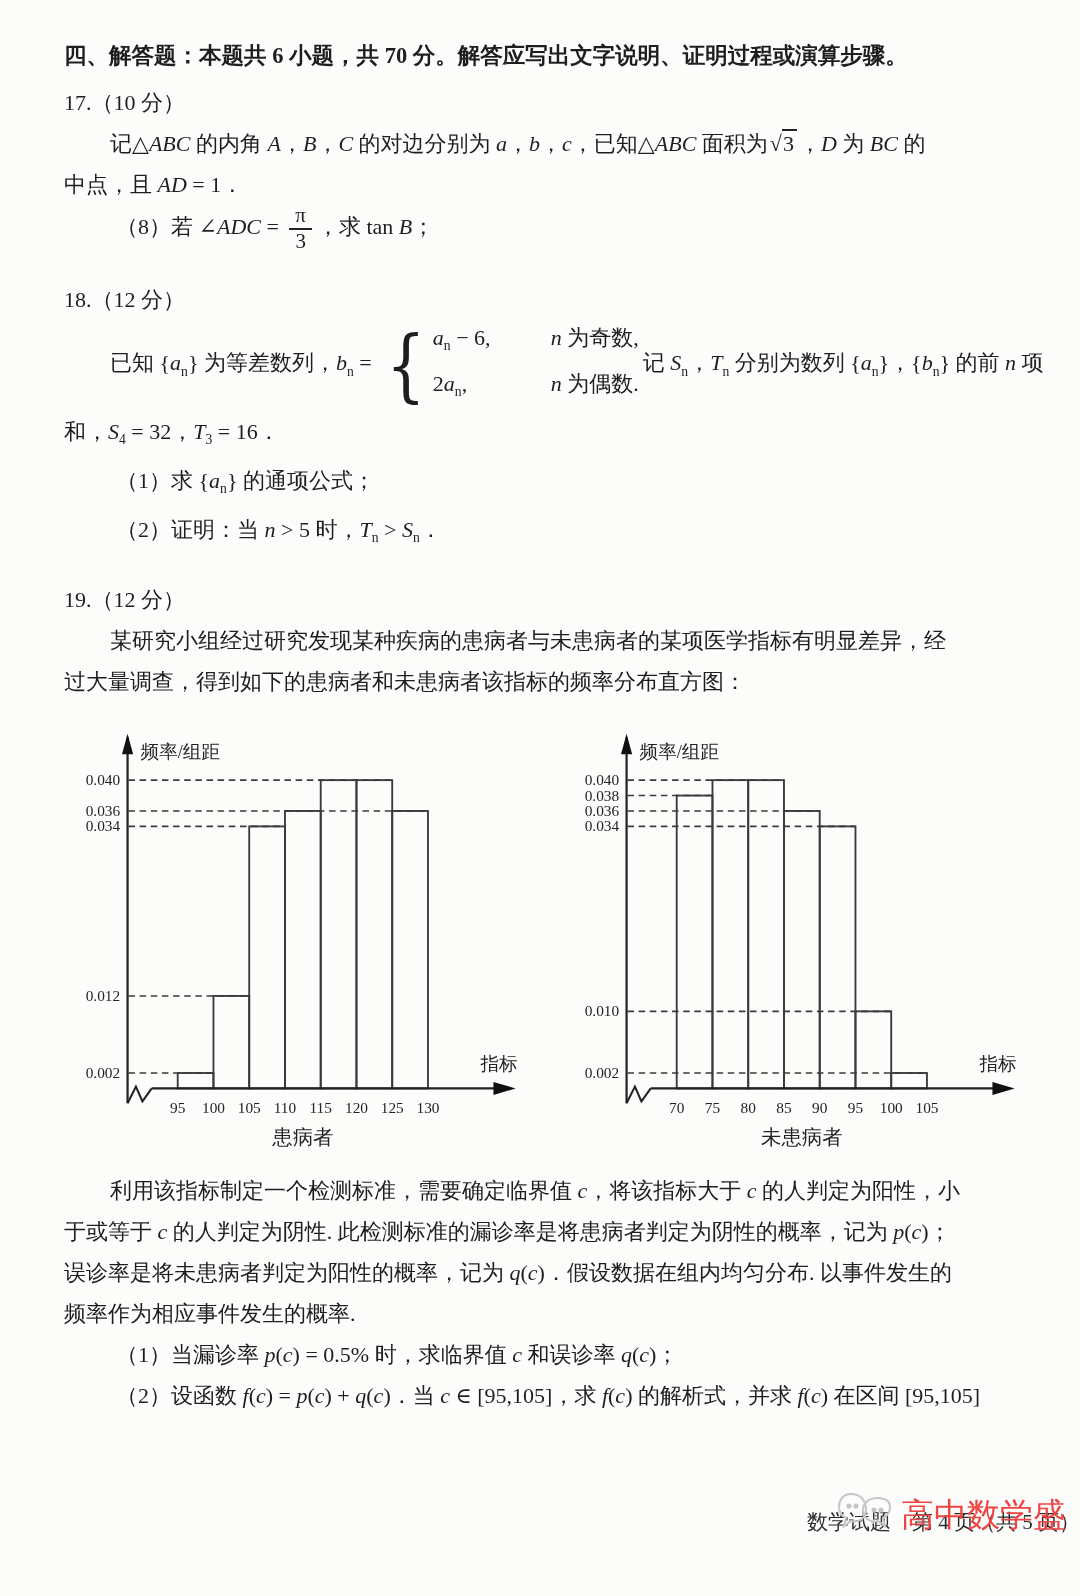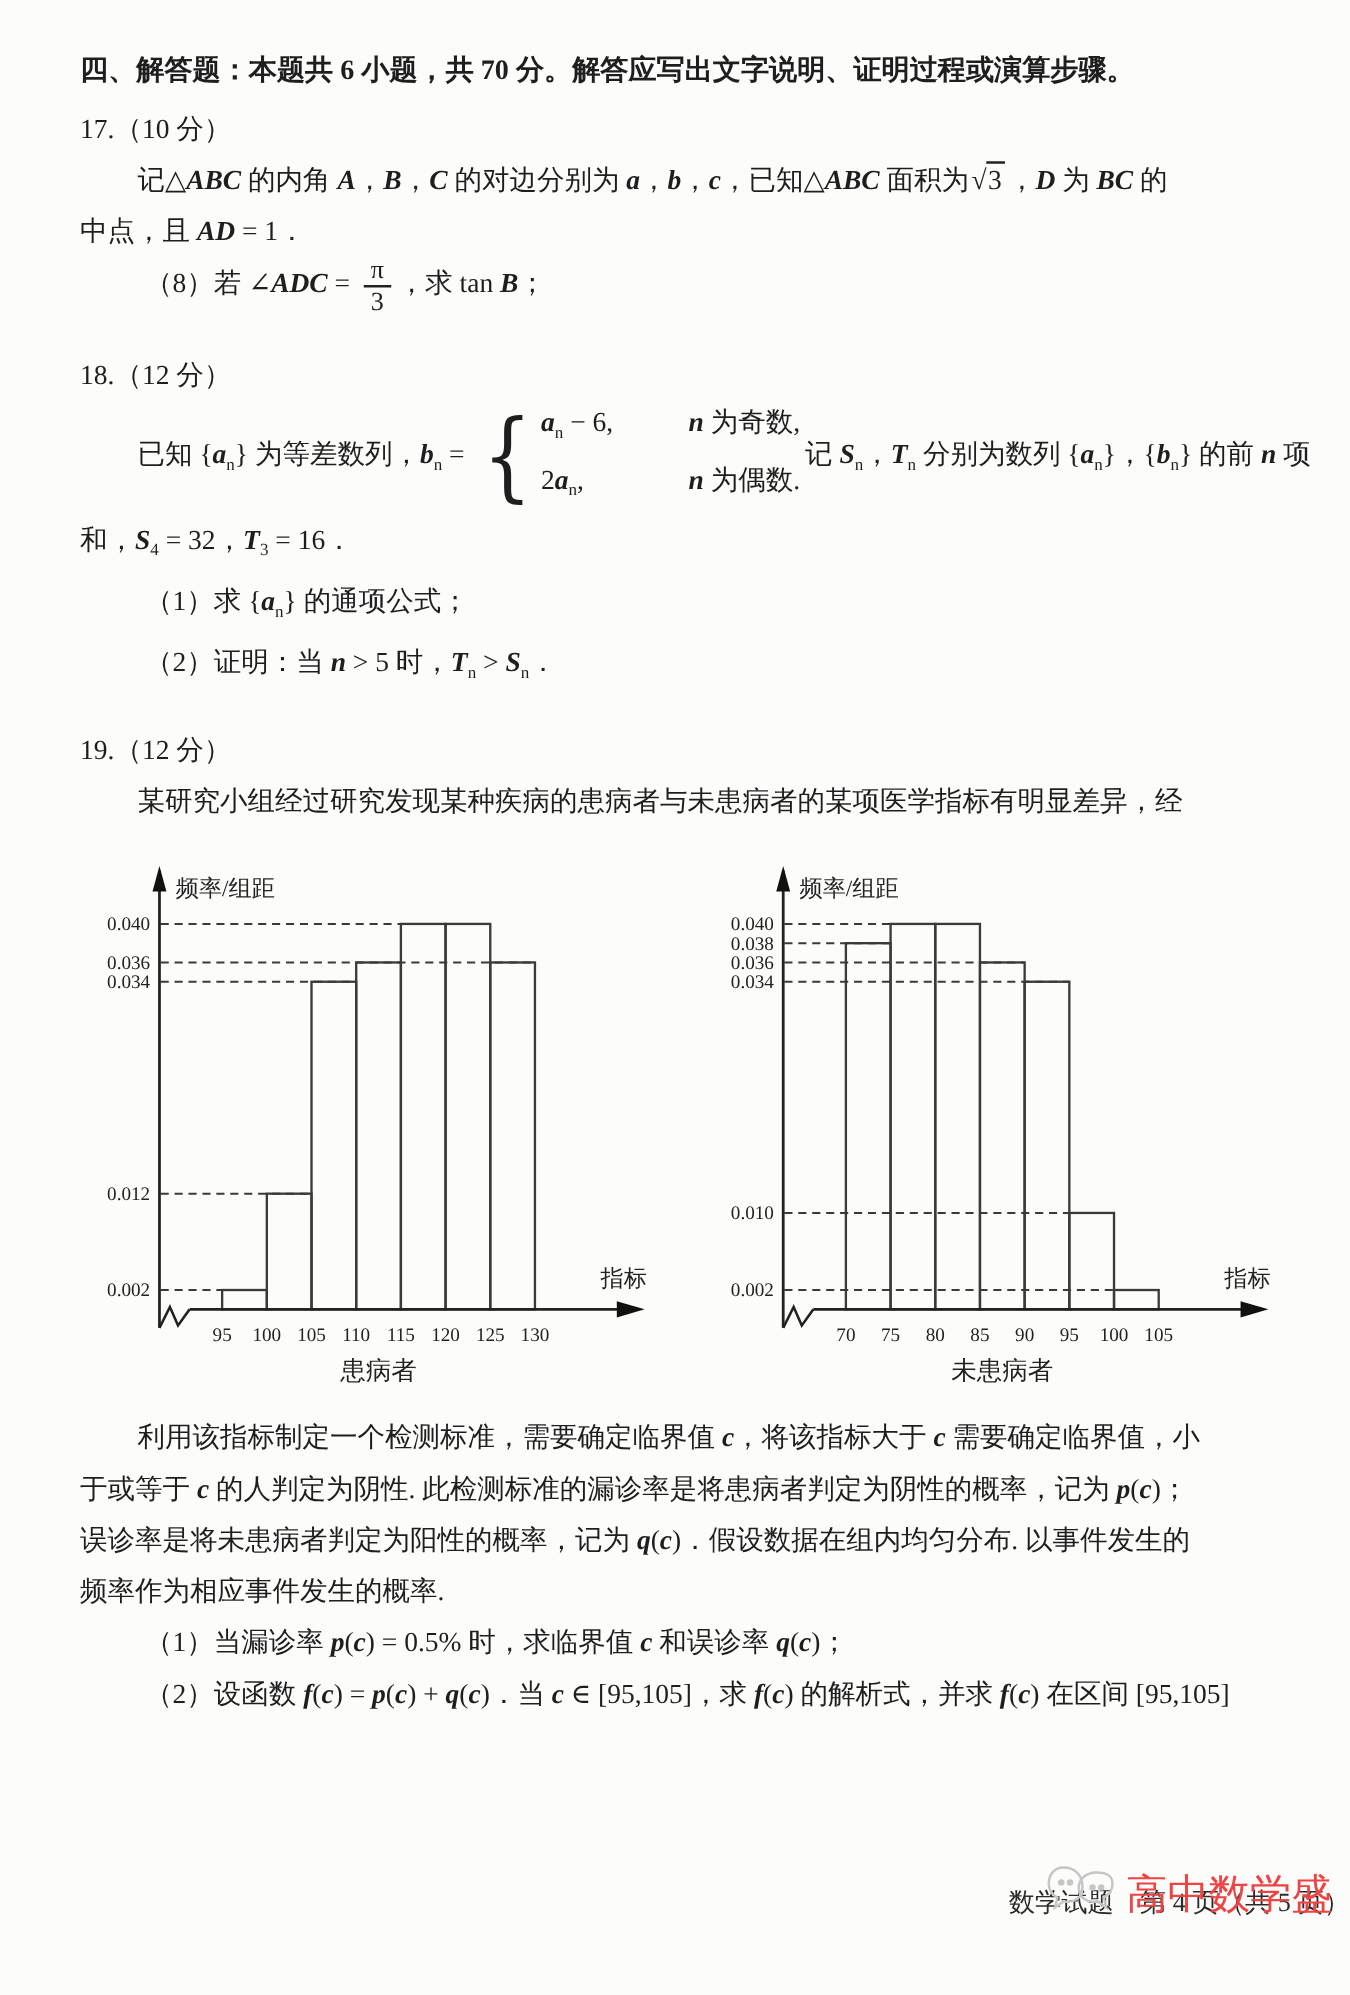--- a/index.html
+++ b/index.html
@@ -6,21 +6,21 @@
   body{width:1080px;background:#f6f6f4;font-family:"Liberation Serif","DejaVu Serif",serif;color:#1e1e1e;}
   .page{position:relative;width:1080px;height:1596px;background:#fcfcfb;overflow:hidden;}
   .content{padding:34px 56px 0 64px;}
   .line{font-size:22px;line-height:41px;white-space:nowrap;}
   .hdr{font-weight:bold;font-size:22.5px;line-height:44px;}
   .qnum{margin-top:4px;}
   .ind{padding-left:46px;}
   .item{padding-left:52px;}
   .gap26{margin-top:26px;} .gap20{margin-top:20px;}
   
-  .mi{font-style:italic;font-family:"Liberation Serif","DejaVu Serif",serif;font-weight:bold;}
+  .mi{font-style:italic;font-family:"Liberation Serif","DejaVu Serif",serif;}
   .sup{font-size:0.62em;vertical-align:super;}
   .sub{font-size:0.62em;vertical-align:sub;}
   .frac{display:inline-block;text-align:center;vertical-align:middle;line-height:1.05;margin:0 5px;font-size:0.95em;}
   .frac .num{display:block;border-bottom:2px solid #222;padding:0 6px 1px;}
   .frac .den{display:block;padding-top:1px;}
   .sqrt{white-space:nowrap;margin:0 2px;}
   .sqrt .rad{border-top:2px solid #222;padding:0 3px 0 1px;}
   .cases{display:inline-flex;align-items:center;vertical-align:middle;margin:0 4px;}
   .brace{font-size:78px;line-height:80px;font-family:"DejaVu Serif",serif;font-weight:400;transform:scaleX(.8);display:inline-block;}
   .crows{display:inline-flex;flex-direction:column;gap:2px;margin-left:2px;}
@@ -66,20 +66,21 @@
               <span class="ccond"><span class="mi">n</span><span> 为偶数.</span></span>
             </span>
           </span>
         </span><span>记 </span><span class="mi">S</span><span class="sub">n</span><span>，</span><span class="mi">T</span><span class="sub">n</span><span> 分别为数列 {</span><span class="mi">a</span><span class="sub">n</span><span>}，{</span><span class="mi">b</span><span class="sub">n</span><span>} 的前 </span><span class="mi">n</span><span> 项</span></div>
     <div class="line"><span>和，</span><span class="mi">S</span><span class="sub">4</span><span> = 32，</span><span class="mi">T</span><span class="sub">3</span><span> = 16．</span></div>
     <div class="line item"><span>（1）求 {</span><span class="mi">a</span><span class="sub">n</span><span>} 的通项公式；</span></div>
     <div class="line item"><span>（2）证明：当 </span><span class="mi">n</span><span> &gt; 5 时，</span><span class="mi">T</span><span class="sub">n</span><span> &gt; </span><span class="mi">S</span><span class="sub">n</span><span>．</span></div>
 
     <div class="line qnum gap20">19.（12 分）</div>
     <div class="line ind">某研究小组经过研究发现某种疾病的患病者与未患病者的某项医学指标有明显差异，经</div>
+    <div class="line">过大量调查，得到如下的患病者和未患病者该指标的频率分布直方图：</div>
 
     <div class="charts">
       <svg id="chart0" width="490" height="460" viewBox="0 0 490 460">
           <line x1="63" y1="375.4" x2="154.5" y2="375.4" class="dash"></line>
           <line x1="63" y1="292.4" x2="193" y2="292.4" class="dash"></line>
           <line x1="63" y1="109.79999999999995" x2="231.5" y2="109.79999999999995" class="dash"></line>
           <line x1="63" y1="93.20000000000005" x2="385.5" y2="93.20000000000005" class="dash"></line>
           <line x1="63" y1="60" x2="347" y2="60" class="dash"></line>
           <text x="54" y="65.5" class="ytick" text-anchor="end">0.040</text>
           <text x="54" y="98.70000000000005" class="ytick" text-anchor="end">0.036</text>
@@ -142,21 +143,21 @@
           <polygon points="56,32 68,32 62,10" class="arr"></polygon>
           <polyline points="62,408 71,390 78,406 88,392" class="zig"></polyline>
           <line x1="88" y1="392" x2="458" y2="392" class="axis"></line>
           <polygon points="456,385 456,399 480,392" class="arr"></polygon>
           <text x="76" y="36" class="ylab">频率/组距</text>
           <text x="482" y="372" class="xlab" text-anchor="end">指标</text>
           <text x="250.75" y="452" class="ctitle" text-anchor="middle">未患病者</text>
         </svg>
     </div>
 
-    <div class="line ind"><span>利用该指标制定一个检测标准，需要确定临界值 </span><span class="mi">c</span><span>，将该指标大于 </span><span class="mi">c</span><span> 需要确定临界值，小</span></div>
+    <div class="line ind"><span>利用该指标制定一个检测标准，需要确定临界值 </span><span class="mi">c</span><span>，将该指标大于 </span><span class="mi">c</span><span> 的人判定为阳性，小</span></div>
     <div class="line"><span>于或等于 </span><span class="mi">c</span><span> 的人判定为阴性. 此检测标准的漏诊率是将患病者判定为阴性的概率，记为 </span><span class="mi">p</span><span>(</span><span class="mi">c</span><span>)；</span></div>
     <div class="line"><span>误诊率是将未患病者判定为阳性的概率，记为 </span><span class="mi">q</span><span>(</span><span class="mi">c</span><span>)．假设数据在组内均匀分布. 以事件发生的</span></div>
     <div class="line"><span>频率作为相应事件发生的概率.</span></div>
     <div class="line item"><span>（1）当漏诊率 </span><span class="mi">p</span><span>(</span><span class="mi">c</span><span>) = 0.5% 时，求临界值 </span><span class="mi">c</span><span> 和误诊率 </span><span class="mi">q</span><span>(</span><span class="mi">c</span><span>)；</span></div>
     <div class="line item"><span>（2）设函数 </span><span class="mi">f</span><span>(</span><span class="mi">c</span><span>) = </span><span class="mi">p</span><span>(</span><span class="mi">c</span><span>) + </span><span class="mi">q</span><span>(</span><span class="mi">c</span><span>)．当 </span><span class="mi">c</span><span> ∈ [95,105]，求 </span><span class="mi">f</span><span>(</span><span class="mi">c</span><span>) 的解析式，并求 </span><span class="mi">f</span><span>(</span><span class="mi">c</span><span>) 在区间 [95,105]</span></div>
   </div>
 
   <div class="footer">数学试题　第 4 页（共 5 页）</div>
 
   <div class="watermark">

